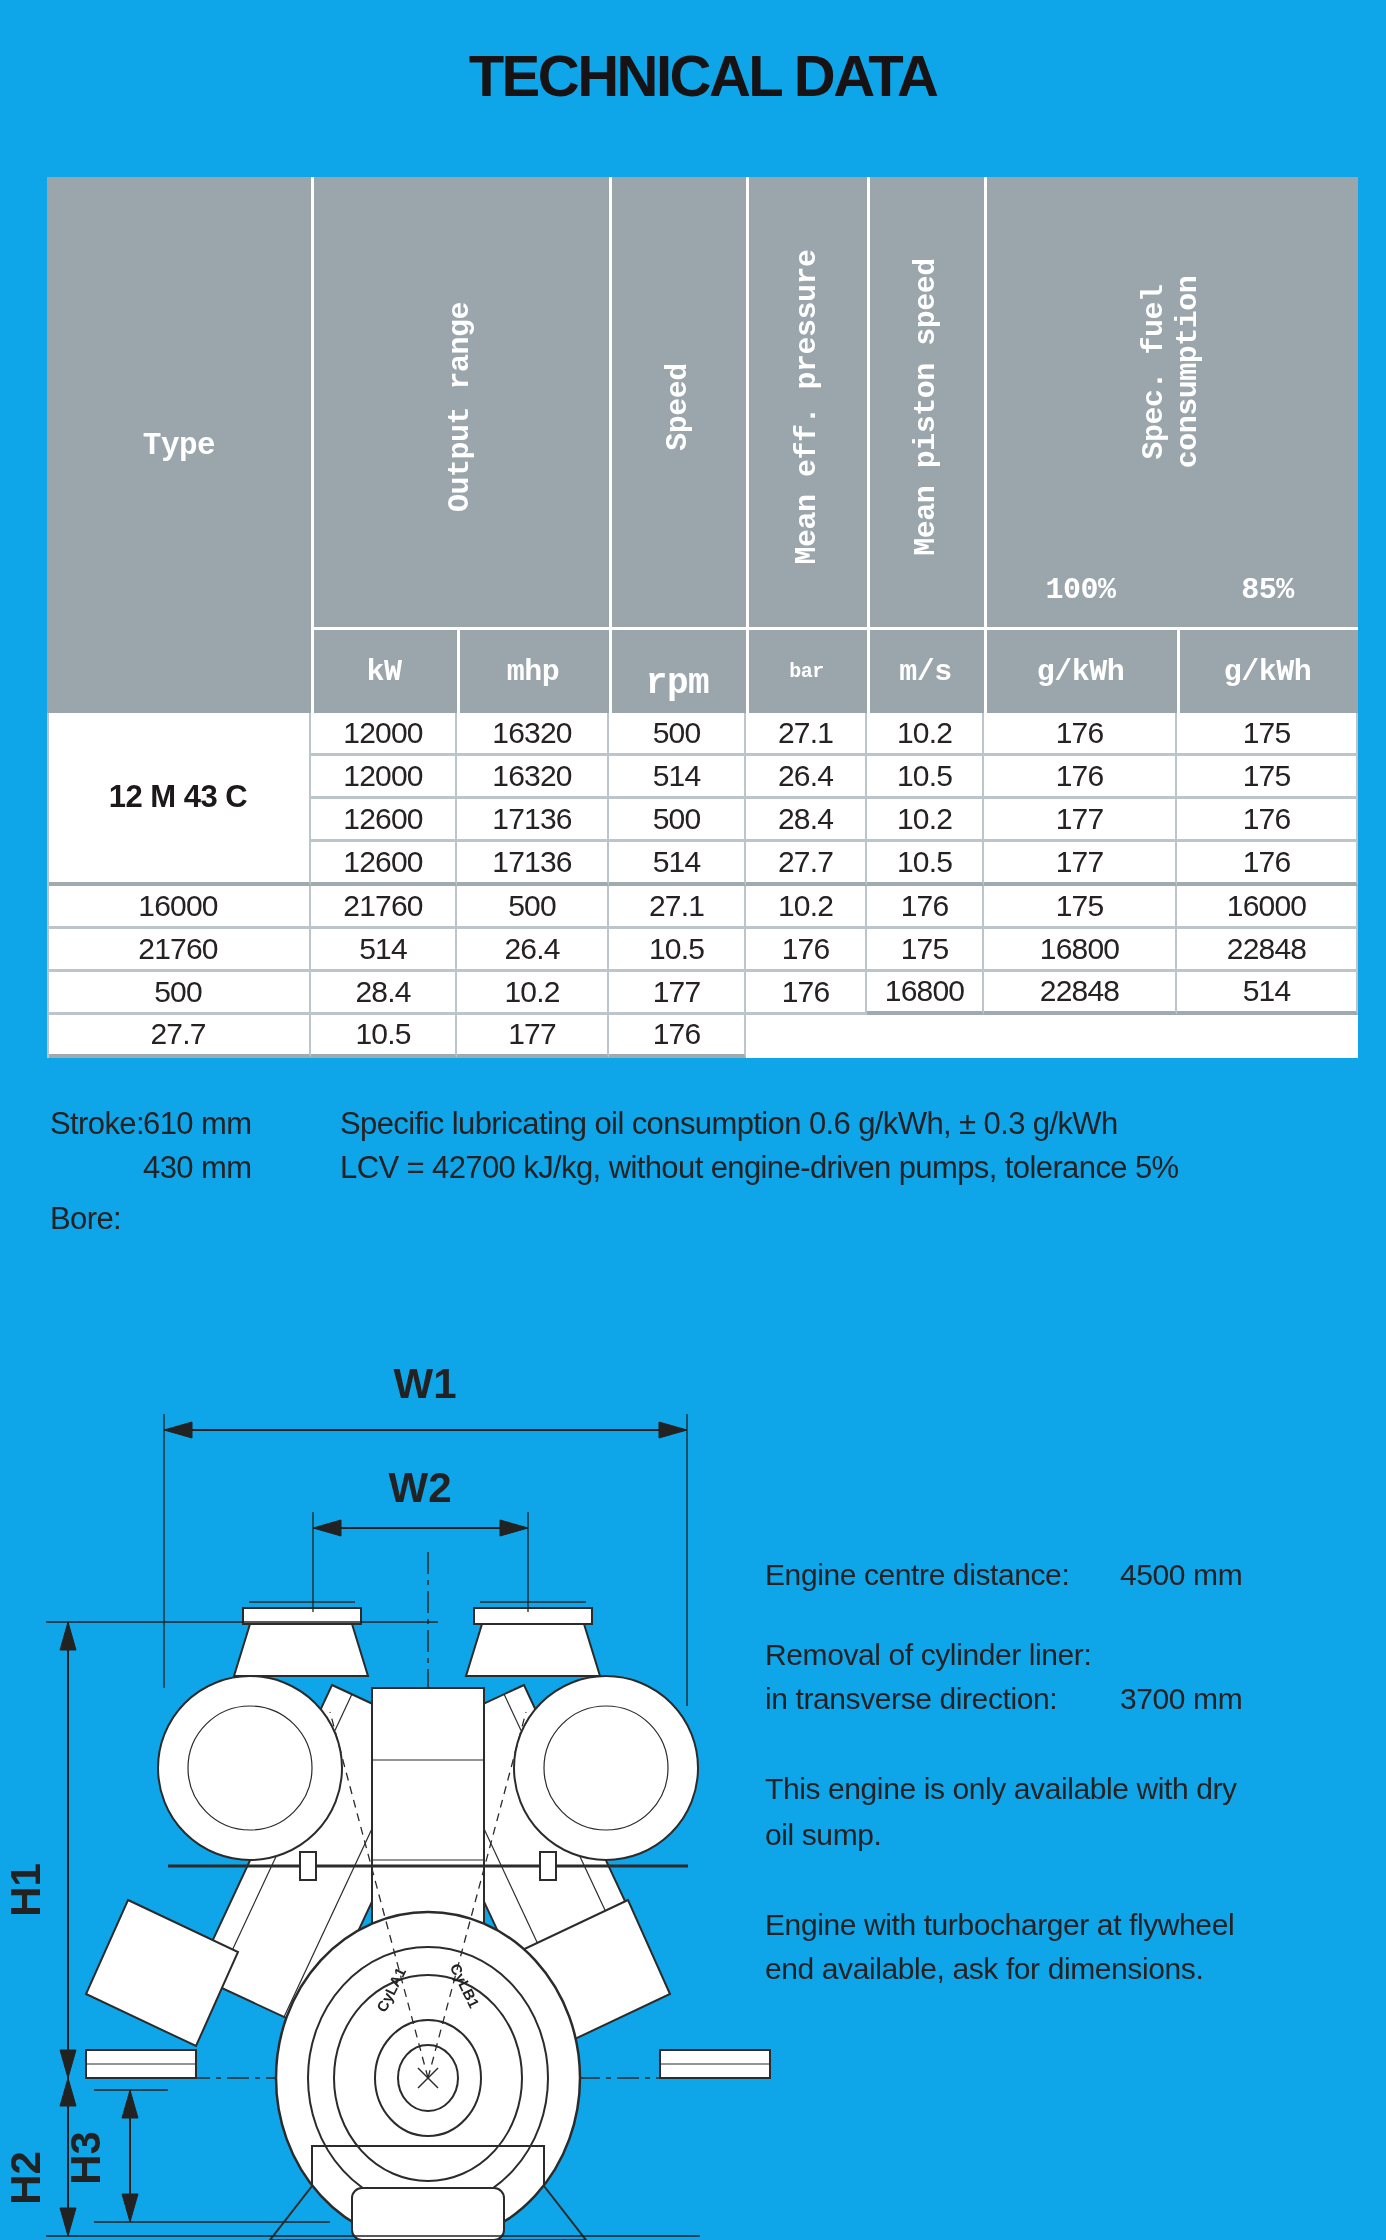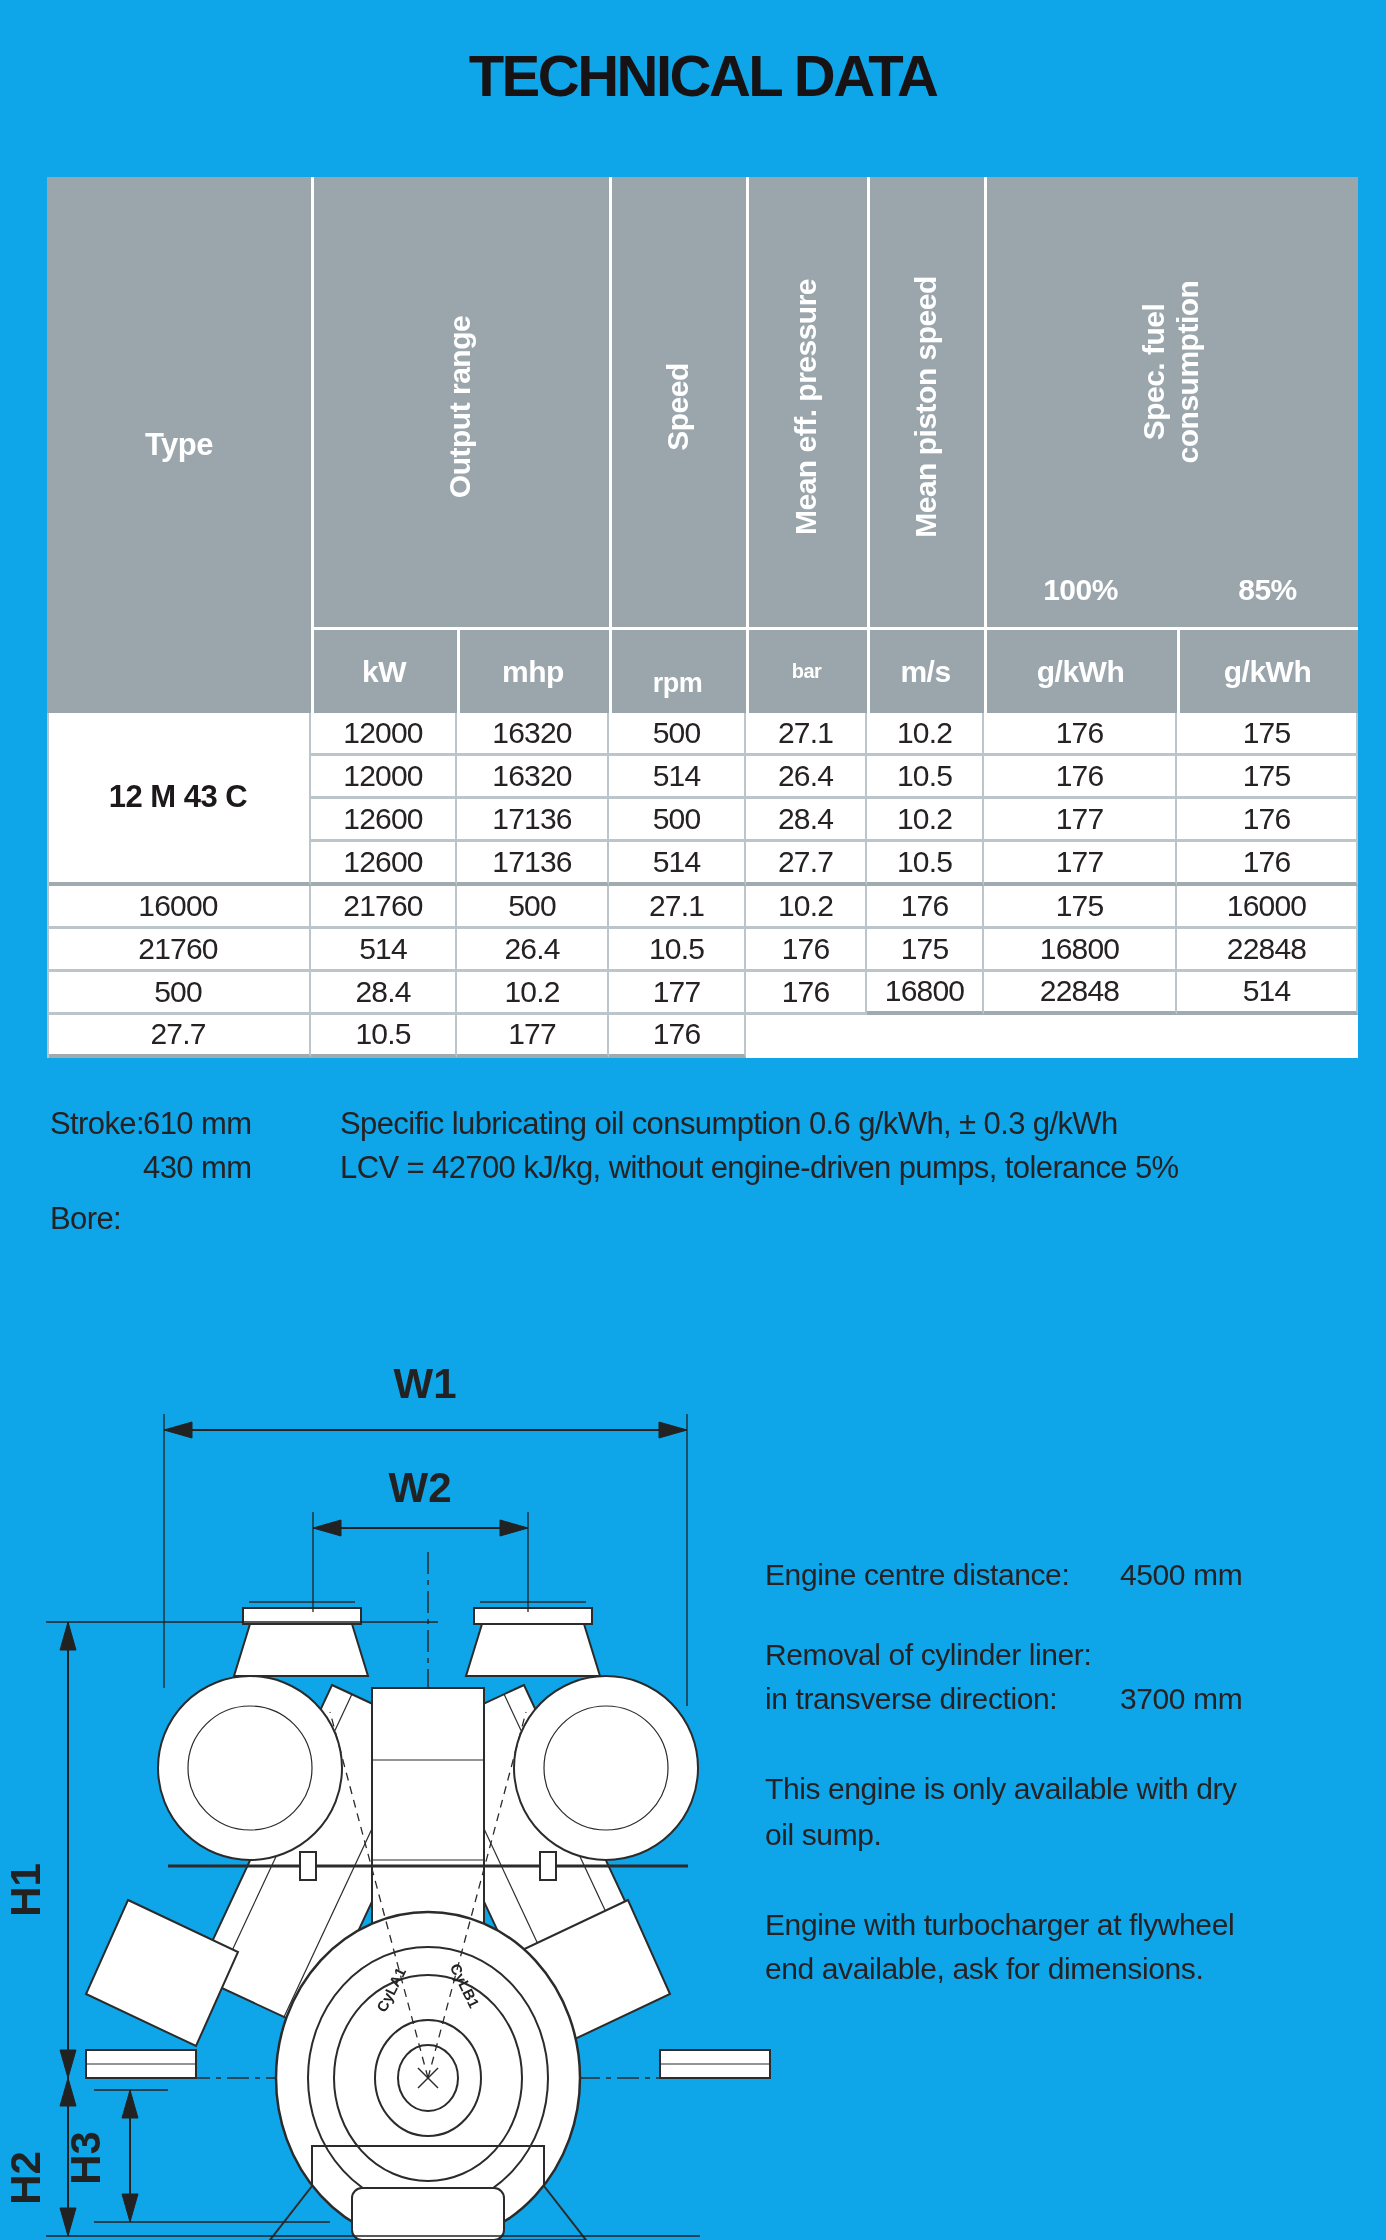--- a/index.html
+++ b/index.html
@@ -6,21 +6,21 @@
   .page { position:relative; width:1386px; height:2240px; background:#0ea5e9;
           font-family:"Liberation Sans", sans-serif; color:#262224; overflow:hidden; }
 
   .title { position:absolute; left:47px; top:42px; width:1311px; text-align:center;
            font-size:58px; font-weight:bold; letter-spacing:-2.5px; color:#171314; }
 
   
   .table { position:absolute; left:47px; top:177px; width:1311px; height:881px; }
   .thead { position:absolute; left:0; top:0; width:1311px; height:536px; background:#9aa6ac; }
   .hbox  { position:absolute; display:flex; align-items:center; justify-content:center;
-           color:#fff; font-weight:bold; }
+           color:#fff; font-weight:bold;font-family:Liberation Mono, monospace; }
   .vtext { transform:rotate(-90deg); white-space:nowrap; font-size:30px; letter-spacing:-0.5px;
            text-align:center; line-height:34px; }
   .htext { font-size:31px; letter-spacing:-0.5px; }
   .vdiv  { position:absolute; width:3px; background:#fff; }
   .hdiv  { position:absolute; height:3px; background:#fff; }
 
   .tdata { position:absolute; left:0; top:536px; width:1311px; height:345px;
            display:grid; grid-template-columns:264px 146px 152px 137px 121px 117px 193px 181px;
            grid-template-rows:repeat(8, 43.125px); background:#fff; }
   .dcell { border-right:2px solid #bcc6ca; border-bottom:3px solid #bcc6ca;
@@ -79,21 +79,21 @@
       <div class="vdiv" style="left:562px;top:0;height:536px;"></div>
       <div class="vdiv" style="left:699px;top:0;height:536px;"></div>
       <div class="vdiv" style="left:820px;top:0;height:536px;"></div>
       <div class="vdiv" style="left:937px;top:0;height:536px;"></div>
       <div class="vdiv" style="left:410px;top:450px;height:86px;"></div>
       <div class="vdiv" style="left:1130px;top:450px;height:86px;"></div>
       <div class="hdiv" style="left:267px;top:450px;width:1044px;"></div>
 
       <div class="hbox htext" style="left:264px;top:453px;width:146px;height:83px;font-size:30px;">kW</div>
       <div class="hbox htext" style="left:410px;top:453px;width:152px;height:83px;font-size:30px;">mhp</div>
-      <div class="hbox htext" style="left:562px;top:453px;width:137px;height:106px;font-size:27px;text-align:right;">rpm</div>
+      <div class="hbox htext" style="left:562px;top:453px;width:137px;height:106px;font-size:36px;text-align:right;">rpm</div>
       <div class="hbox htext" style="left:699px;top:453px;width:121px;height:83px;font-size:20px;">bar</div>
       <div class="hbox htext" style="left:820px;top:453px;width:117px;height:83px;font-size:30px;">m/s</div>
       <div class="hbox htext" style="left:937px;top:453px;width:193px;height:83px;font-size:30px;">g/kWh</div>
       <div class="hbox htext" style="left:1130px;top:453px;width:181px;height:83px;font-size:30px;">g/kWh</div>
     </div>
 
     <div class="tdata">
       <div class="gcell">12 M 43 C</div>
       <div class="dcell">12000</div>
       <div class="dcell">16320</div>

